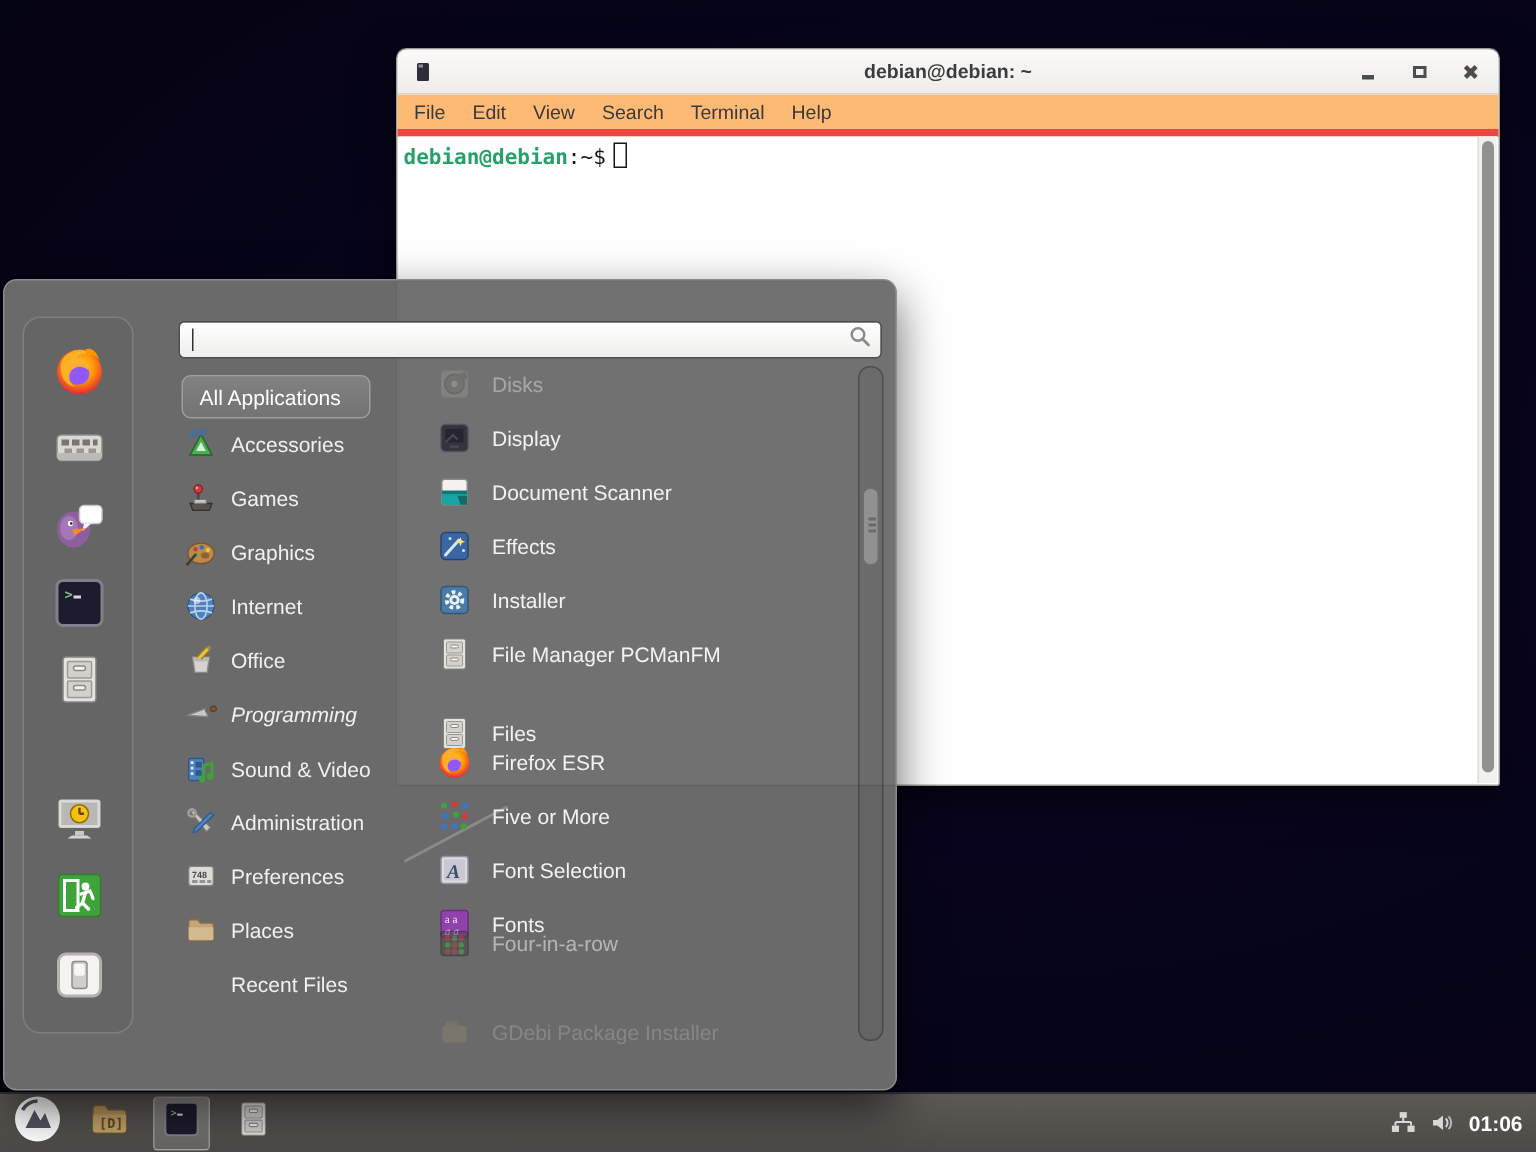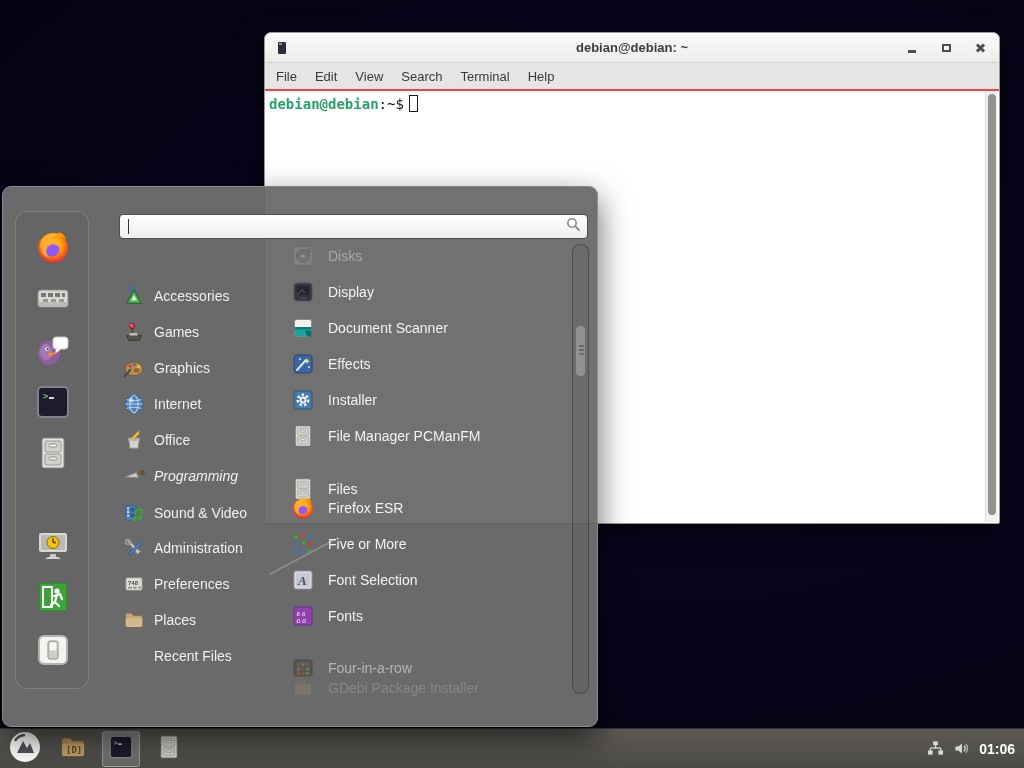--- a/index.html
+++ b/index.html
@@ -31,21 +31,21 @@
     background:#2e2d3a; border-radius:1px; }
   .tb-miniicon:after{ content:""; position:absolute; left:1px; top:1px; width:3px; height:2px; background:#8f8e99;}
   .win-btns { position:absolute; right:12px; top:0; height:30px; display:flex; align-items:center; gap:20px; }
   .wbtn { width:14px; height:14px; display:flex; align-items:center; justify-content:center; cursor:pointer; }
   .glyph-min { width:8px; height:3px; background:#4d4d4d; margin-top:6px; }
   .glyph-max { width:9px; height:8px; border:2px solid #4d4d4d; }
   .glyph-close { position:relative; width:10px; height:10px; }
   .glyph-close:before,.glyph-close:after { content:""; position:absolute; left:4px; top:0; width:3px; height:10px; background:#4d4d4d; }
   .glyph-close:before{ transform:rotate(45deg);} .glyph-close:after{ transform:rotate(-45deg);}
   .term-menubar {
-    height:28px; background:#e5e5e5; border-bottom:2px solid #ef4444;
+    height:28px; background:#fdba74; border-bottom:5px solid #ef4444;
     display:flex; align-items:center; padding-left:2px;
   }
   .term-menubar .mitem { font-size:13px; color:#3a3a3a; padding:4px 9px; cursor:pointer; }
   .term-body { position:absolute; top:58px; left:1px; right:1px; bottom:1px; background:#ffffff; }
   .term-text {
     position:absolute; left:3px; top:4px;
     font-family:"DejaVu Sans Mono", monospace; font-size:14px; line-height:19px; color:#171421;
     white-space:pre;
   }
   .p-user { color:#26a269; font-weight:bold; }
@@ -267,20 +267,23 @@
   <div class="menu-search">
     <span class="caret"></span>
     <span class="mag">
       <svg width="15" height="15" viewBox="0 0 15 15">
           <circle cx="6" cy="6" r="4.2" fill="none" stroke="#8a8a8a" stroke-width="1.6"></circle>
           <line x1="9.2" y1="9.2" x2="13" y2="13" stroke="#8a8a8a" stroke-width="1.8" stroke-linecap="round"></line>
         </svg>
     </span>
   </div>
 
+  <div class="cat-allapps">
+    <span>All Applications</span>
+  </div>
 
   <div id="cat-list">
       <div class="cat-row" style="top: 91px;">
         <span class="icon22"><svg width="22" height="22" viewBox="0 0 24 24">
             <path d="M4 20 L12 5 L20 20 Z" fill="#4caf50" stroke="#2e6b31" stroke-width="1.4"></path>
             <path d="M8.5 17 L12 10.5 L15.5 17 Z" fill="#d7eed8"></path>
             <circle cx="7" cy="4.5" r="1.8" fill="none" stroke="#3a6fb0" stroke-width="1.4"></circle>
             <circle cx="13" cy="3.5" r="1.8" fill="none" stroke="#3a6fb0" stroke-width="1.4"></circle>
           </svg></span>
         <span>Accessories</span>
@@ -485,21 +488,21 @@
         <span>Font Selection</span>
       </div>
       <div class="app-row" style="top: 411px; opacity: 1;">
         <span class="icon24"><svg width="24" height="24" viewBox="0 0 24 24">
             <rect x="3" y="3" width="18" height="18" rx="2" fill="#9141ac" stroke="#6d2f83"></rect>
             <text x="5.5" y="11.5" font-size="7.5" font-family="Liberation Serif, serif" fill="#f2e6f6">a a</text>
             <text x="5.5" y="19" font-size="7.5" font-family="Liberation Serif, serif" font-style="italic" fill="#f2e6f6">a a</text>
           </svg></span>
         <span>Fonts</span>
       </div>
-      <div class="app-row" style="top: 463px; opacity: 0.55;">
+      <div class="app-row" style="top: 424px; opacity: 0.55;">
         <span class="icon24"><svg width="24" height="24" viewBox="0 0 24 24">
             <rect x="3" y="4" width="18" height="16" rx="2" fill="#4a4642" stroke="#2f2c29"></rect>
             <circle cx="7.5" cy="8.5" r="1.8" fill="#b03a3a"></circle>
             <circle cx="12" cy="8.5" r="1.8" fill="#3fa33c"></circle>
             <circle cx="16.5" cy="8.5" r="1.8" fill="#b03a3a"></circle>
             <circle cx="7.5" cy="13" r="1.8" fill="#3fa33c"></circle>
             <circle cx="12" cy="13" r="1.8" fill="#b03a3a"></circle>
             <circle cx="16.5" cy="13" r="1.8" fill="#3fa33c"></circle>
             <circle cx="7.5" cy="17.5" r="1.8" fill="#b03a3a"></circle>
             <circle cx="12" cy="17.5" r="1.8" fill="#b03a3a"></circle>

